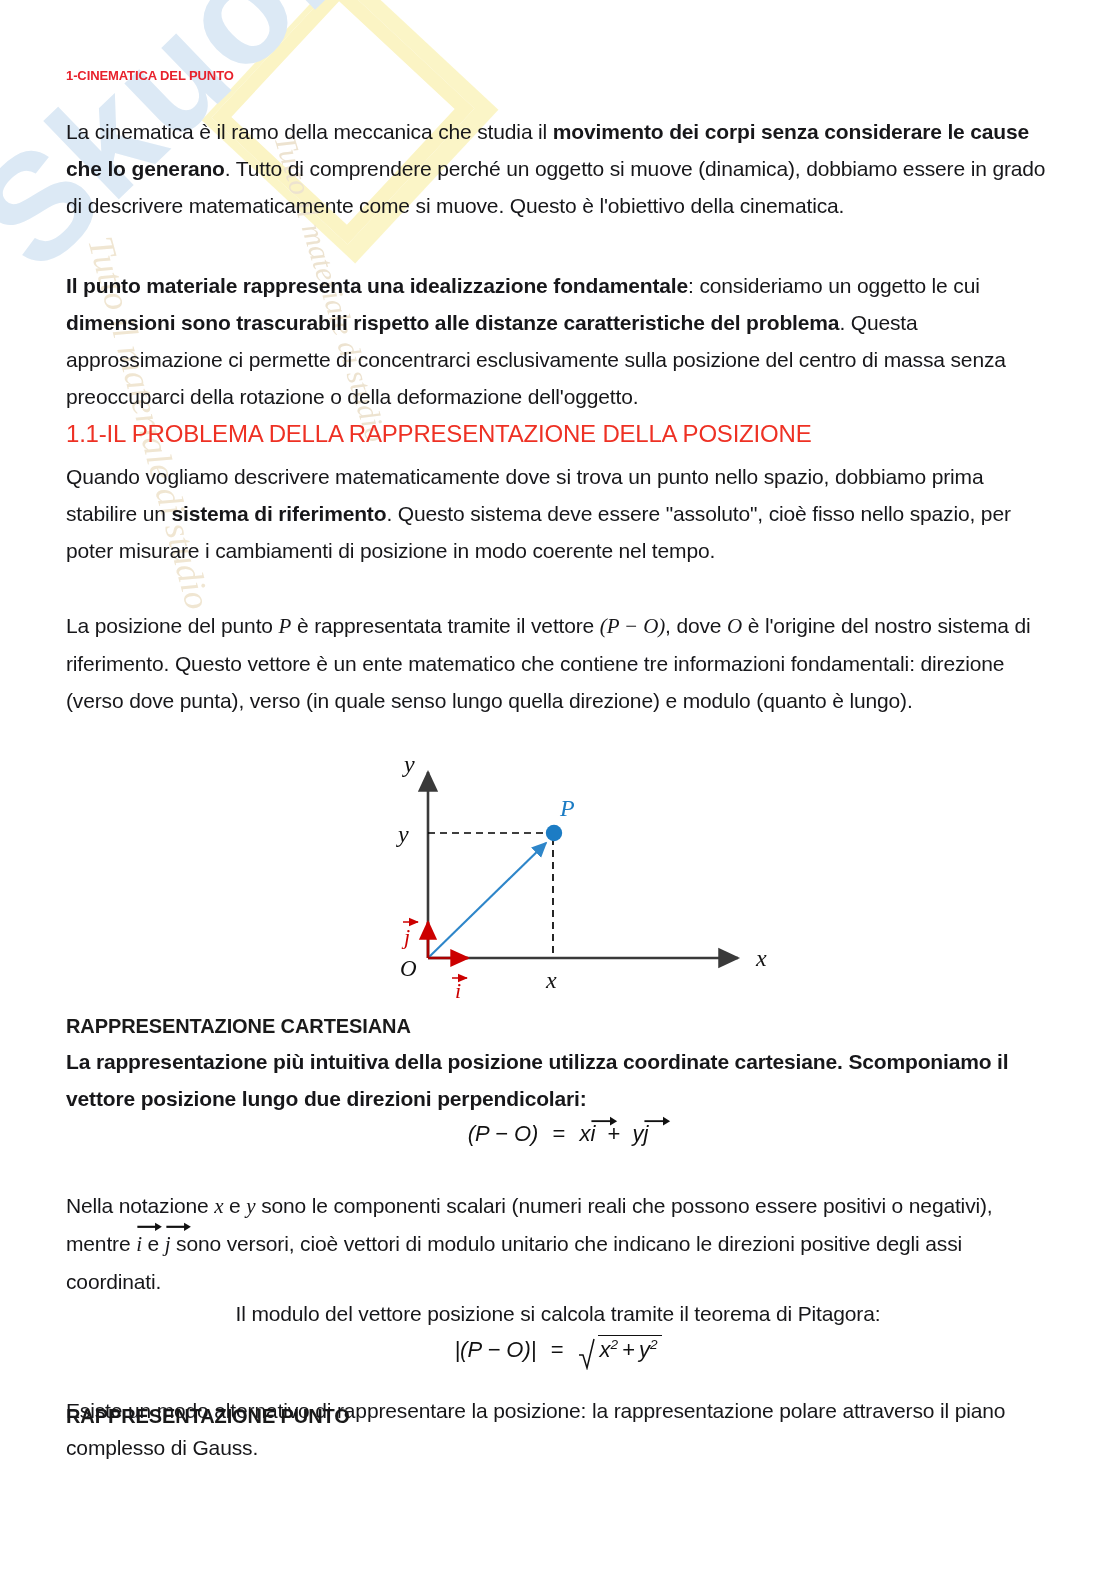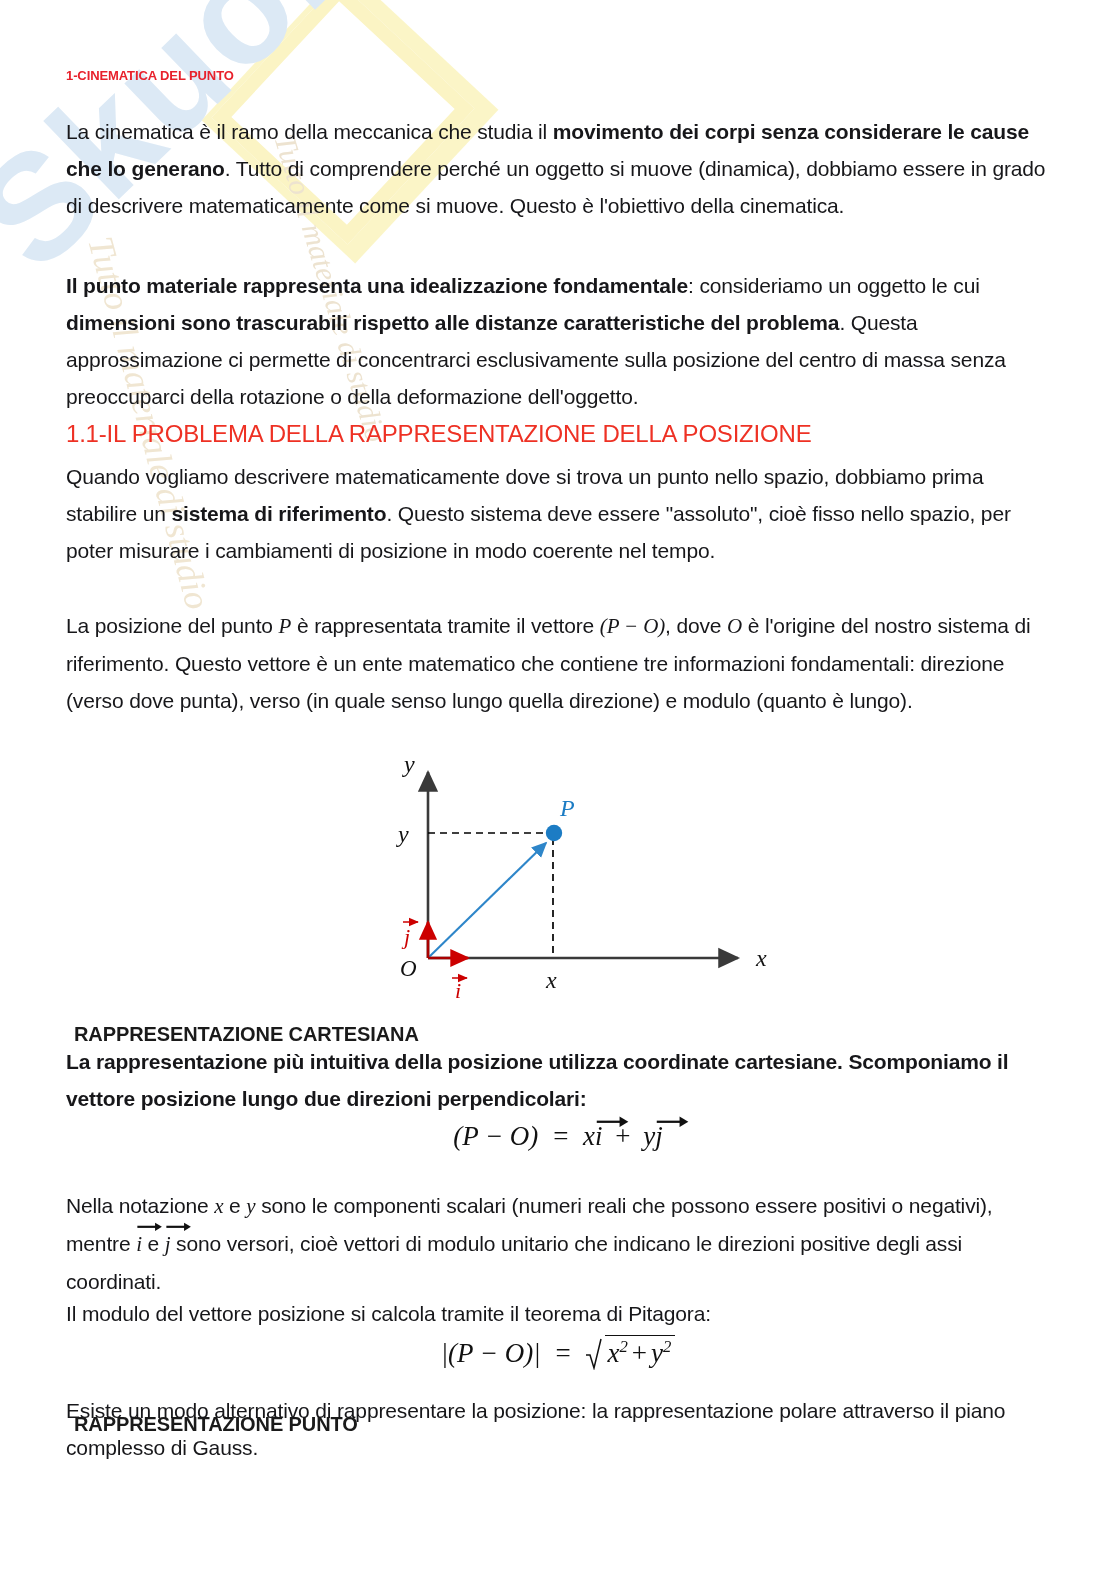--- a/index.html
+++ b/index.html
@@ -109,21 +109,21 @@
   }
   h2.heading-red2 {
     margin: 0;
     font-size: 24px;
     font-weight: normal;
     color: #ee3124;
     letter-spacing: -0.2px;
     line-height: 1.25;
   }
   h3.heading-black {
-    margin: 8px;
+    margin: 0;
     font-size: 20px;
     font-weight: bold;
     color: #1a1a1a;
     letter-spacing: -0.1px;
     line-height: 1.3;
   }
   p.para {
     margin: 0;
     font-size: 21px;
     line-height: 37px;
@@ -134,22 +134,22 @@
   .mathvar {
     font-family: "Liberation Serif", serif;
     font-style: italic;
     font-size: 21px;
   }
   .formula {
     position: absolute;
     width: 984px;
     left: 66px;
     text-align: center;
-    font-family: Liberation Serif, serif;
-    font-size: 27px;
+    font-family: Liberation Sans, sans-serif;
+    font-size: 22px;
     color: #111;
   }
   .fml-italic { font-style: italic; }
   .vecwrap {
     position: relative;
     display: inline-block;
     font-style: italic;
   }
   .vecwrap .arr {
     position: absolute;
@@ -292,21 +292,21 @@
     <div class="block" style="top:1187px;">
       <p class="para"><span>Nella notazione </span><span class="mathvar">x</span><span> e </span><span class="mathvar">y</span><span> sono le componenti scalari (numeri reali che possono essere positivi o negativi), mentre </span><span class="vecwrap mathvar"><span>i</span><svg class="arr" viewBox="0 0 20 8" preserveAspectRatio="none">
               <line x1="1" y1="5" x2="15" y2="5" stroke="#111" stroke-width="1.6"></line>
               <path d="M14,2 L19,5 L14,8 z" fill="#111"></path>
             </svg></span><span> e </span><span class="vecwrap mathvar"><span>j</span><svg class="arr" viewBox="0 0 20 8" preserveAspectRatio="none">
               <line x1="1" y1="5" x2="15" y2="5" stroke="#111" stroke-width="1.6"></line>
               <path d="M14,2 L19,5 L14,8 z" fill="#111"></path>
             </svg></span><span> sono versori, cioè vettori di modulo unitario che indicano le direzioni positive degli assi coordinati.</span></p>
     </div>
 
-    <div class="block" style="top:1295px;">
+    <div class="block" style="top:1295px;text-align:center;">
       <p class="para">Il modulo del vettore posizione si calcola tramite il teorema di Pitagora:</p>
     </div>
 
     <div class="formula" style="top:1335px;">
       <span class="fml-italic">|(P − O)|</span>
       <span style="margin:0 8px;">=</span>
       <span class="sq" style="padding-left:20px;">
         <svg width="18" height="34" viewBox="0 0 18 34" style="position:absolute;left:0;top:1px;">
           <path d="M1,19 L5,19 L9,32 L16,3" stroke="#111" stroke-width="1.5" fill="none"></path>
         </svg>

